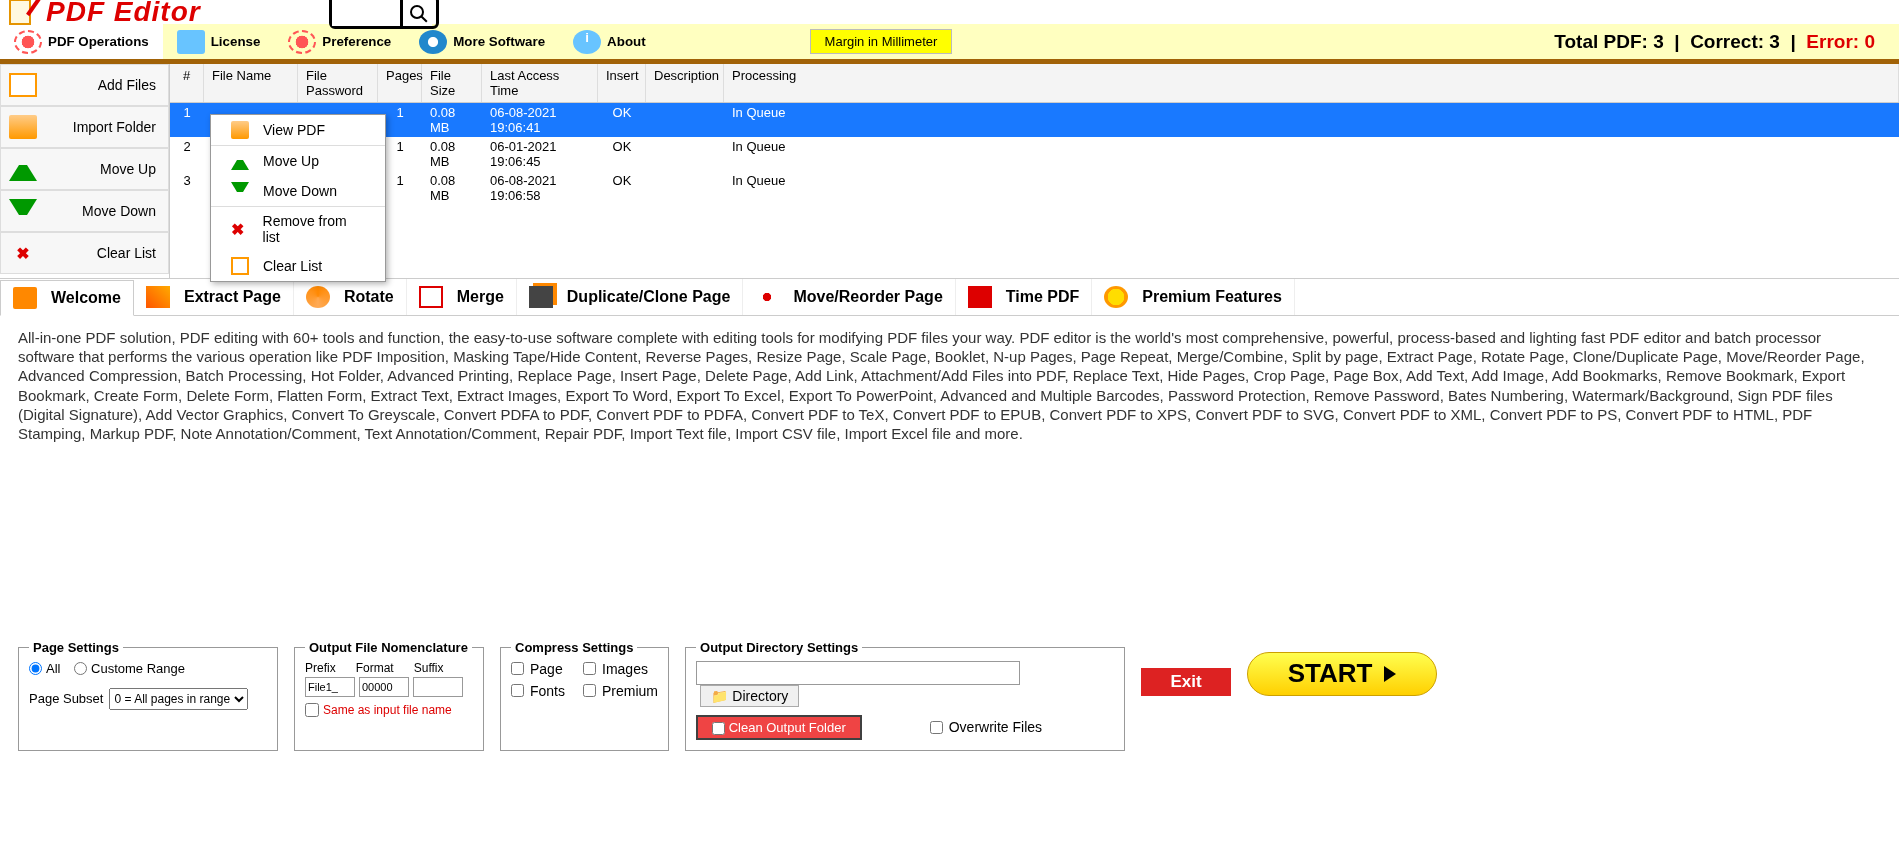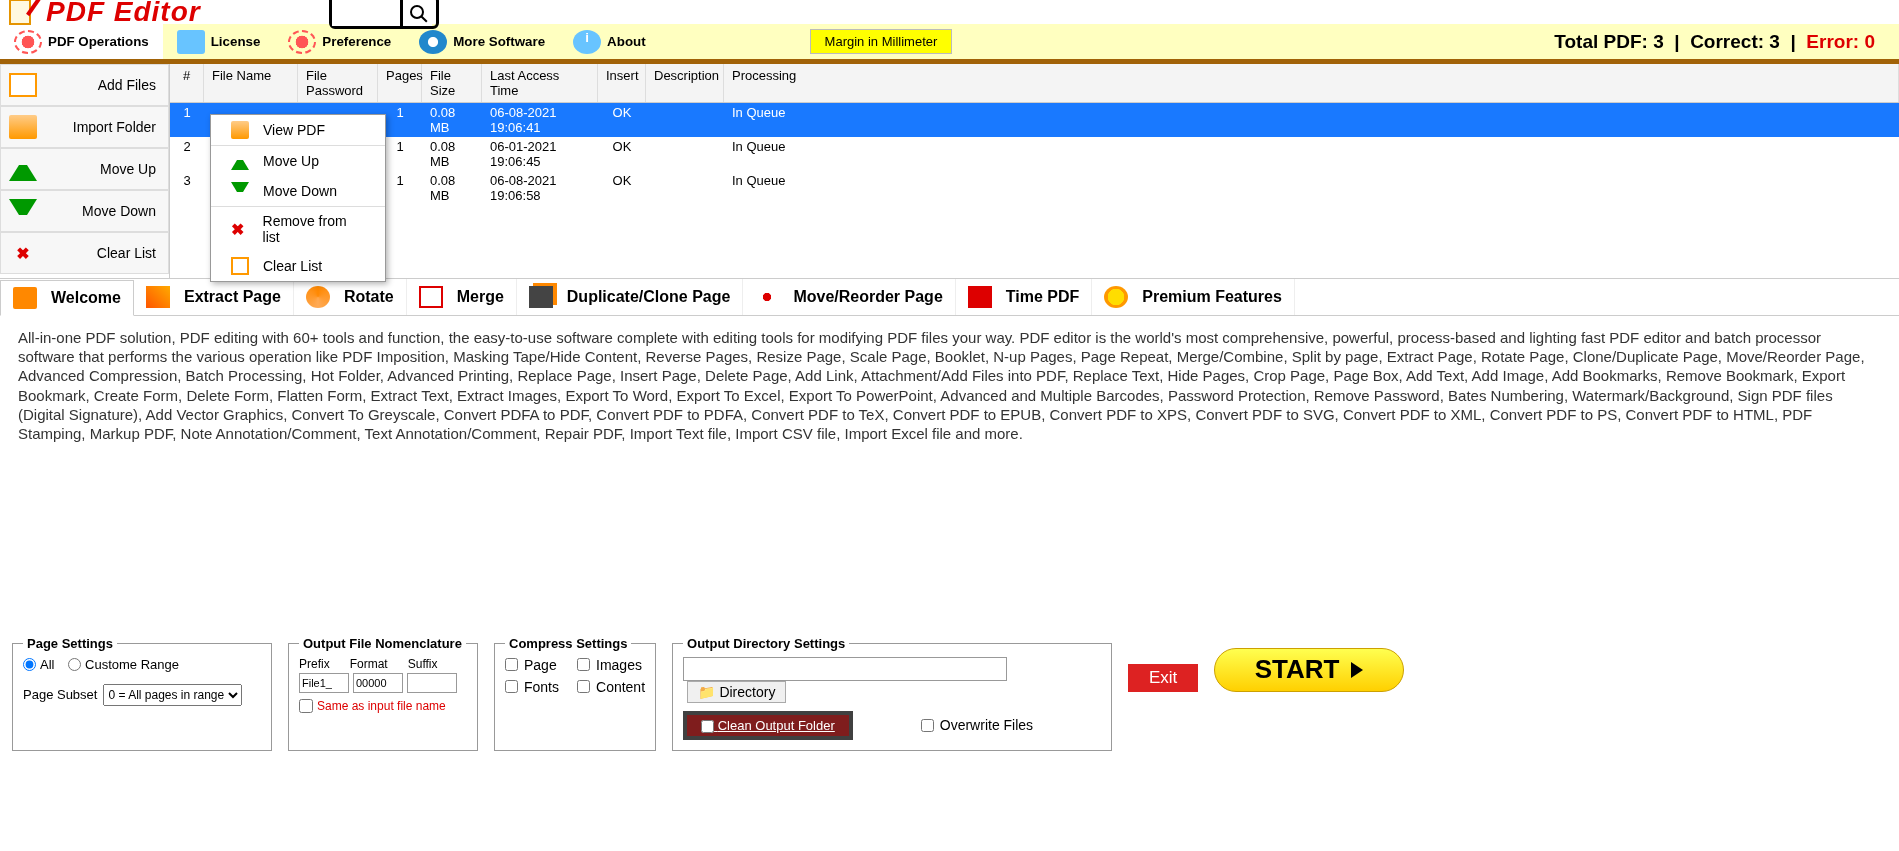--- a/index.html
+++ b/index.html
@@ -49,43 +49,43 @@
 
 .tabsrow { display:flex; align-items:center; border-top:1px solid #ccc; border-bottom:1px solid #ccc; height:38px; background:#fff; }
 .tabsrow .t { display:flex; align-items:center; gap:14px; padding:0 12px; height:100%; font-weight:600; font-size:16px; border-right:1px solid #eee; cursor:pointer; }
 .tabsrow .t.active { background:#fff; border:1px solid #ccc; border-bottom-color:#fff; position:relative; top:1px; }
 .tico { width:24px; height:22px; display:inline-block; }
 
 
 .desc { padding:12px 18px; font-size:15px; color:#333; line-height:1.28; }
 
 
-.bottom { position:absolute; bottom:100px; left:0; right:0; display:flex; gap:16px; padding:0 12px; }
+.bottom { position:absolute; bottom:100px; left:0; right:0; display:flex; gap:16px; padding:0 18px; }
 fieldset { border:1px solid #999; padding:6px 10px 10px; font-size:13px; }
 legend { padding:0 4px; font-weight:600; }
 .fs-page { width:260px; }
 .fs-page label { display:inline-flex; align-items:center; gap:4px; margin-right:10px; }
 .fs-page .row2 { margin-top:10px; display:flex; align-items:center; gap:6px; }
 .fs-page select { height:22px; font-size:12px; }
 .fs-nom { width:190px; }
 .fs-nom .lblrow { display:flex; gap:20px; font-size:12px; margin-bottom:2px; }
 .fs-nom .inrow { display:flex; gap:4px; }
 .fs-nom input { width:50px; height:20px; border:1px solid #999; font-size:11px; padding:0 2px; }
 .fs-nom .same { margin-top:6px; color:#d00; font-size:12px; display:flex; align-items:center; gap:4px; }
 .fs-nom .same input { width:14px; height:14px; }
 .fs-comp { width:158px; }
 .fs-comp label { display:flex; align-items:center; gap:6px; margin-bottom:6px; font-size:14px; }
 .fs-out { width:440px; }
 .fs-out input[type=text] { width:324px; height:24px; border:1px solid #999; }
 .fs-out .dirbtn { border:1px solid #aaa; background:#f0f0f0; padding:2px 10px; margin-left:4px; font-size:14px; }
 .fs-out .r2 { margin-top:8px; display:flex; align-items:center; gap:8px; }
-.fs-out .cleanbtn { background:#7f1d1d; color:#fff; border:4px solid #404040; padding:3px 14px; font-size:13px;text-decoration:underline; }
+.fs-out .cleanbtn { background:#ef4444; color:#fff; border:2px solid #404040; padding:3px 14px; font-size:13px; }
 .fs-out label.ow { display:inline-flex; align-items:center; gap:6px; margin-left:60px; font-size:14px; }
 
-.exitbtn { width:70px; height:28px; background:#d22; color:#fff; font-weight:400; font-size:17px; border:none; margin-top:28px; cursor:pointer; }
+.exitbtn { width:90px; height:28px; background:#d22; color:#fff; font-weight:700; font-size:17px; border:none; margin-top:28px; cursor:pointer; }
 .startbtn { width:190px; height:44px; border-radius:22px; background:linear-gradient(#ffff50,#ffd000); border:1px solid #cca000; font-size:26px; font-weight:700; display:flex; align-items:center; justify-content:center; gap:12px; margin-top:12px; cursor:pointer; }
 .play { width:0; height:0; border-left:12px solid #000; border-top:8px solid transparent; border-bottom:8px solid transparent; }
 
 
 .i-folder { background:linear-gradient(#fc8,#f90); border-radius:2px; }
 .i-arrow-up { width:0;height:0;border-left:10px solid transparent;border-right:10px solid transparent;border-bottom:16px solid #090; }
 .i-arrow-dn { width:0;height:0;border-left:10px solid transparent;border-right:10px solid transparent;border-top:16px solid #090; }
 .i-doc { background:#fff;border:2px solid #f90; }
 .i-x { display:flex;align-items:center;justify-content:center;color:#d00;font-weight:900;font-size:16px; }
 .i-gear { background:radial-gradient(circle,#f55 40%,transparent 42%); border:2px dashed #f55; border-radius:50%; }
@@ -331,21 +331,21 @@
             <span>Fonts</span>
           </label>
       </div>
       <div>
         <label>
             <input type="checkbox" style=""> 
             <span>Images</span>
           </label>
         <label>
             <input type="checkbox" style=""> 
-            <span>Content</span>
+            <span>Premium</span>
           </label>
       </div>
     </div>
   </fieldset>
 
   <fieldset class="fs-out">
     <legend>Output Directory Settings</legend>
     <div>
       <input type="text" style="">
       <button class="dirbtn"><span>📁</span> <span>Directory</span></button>

